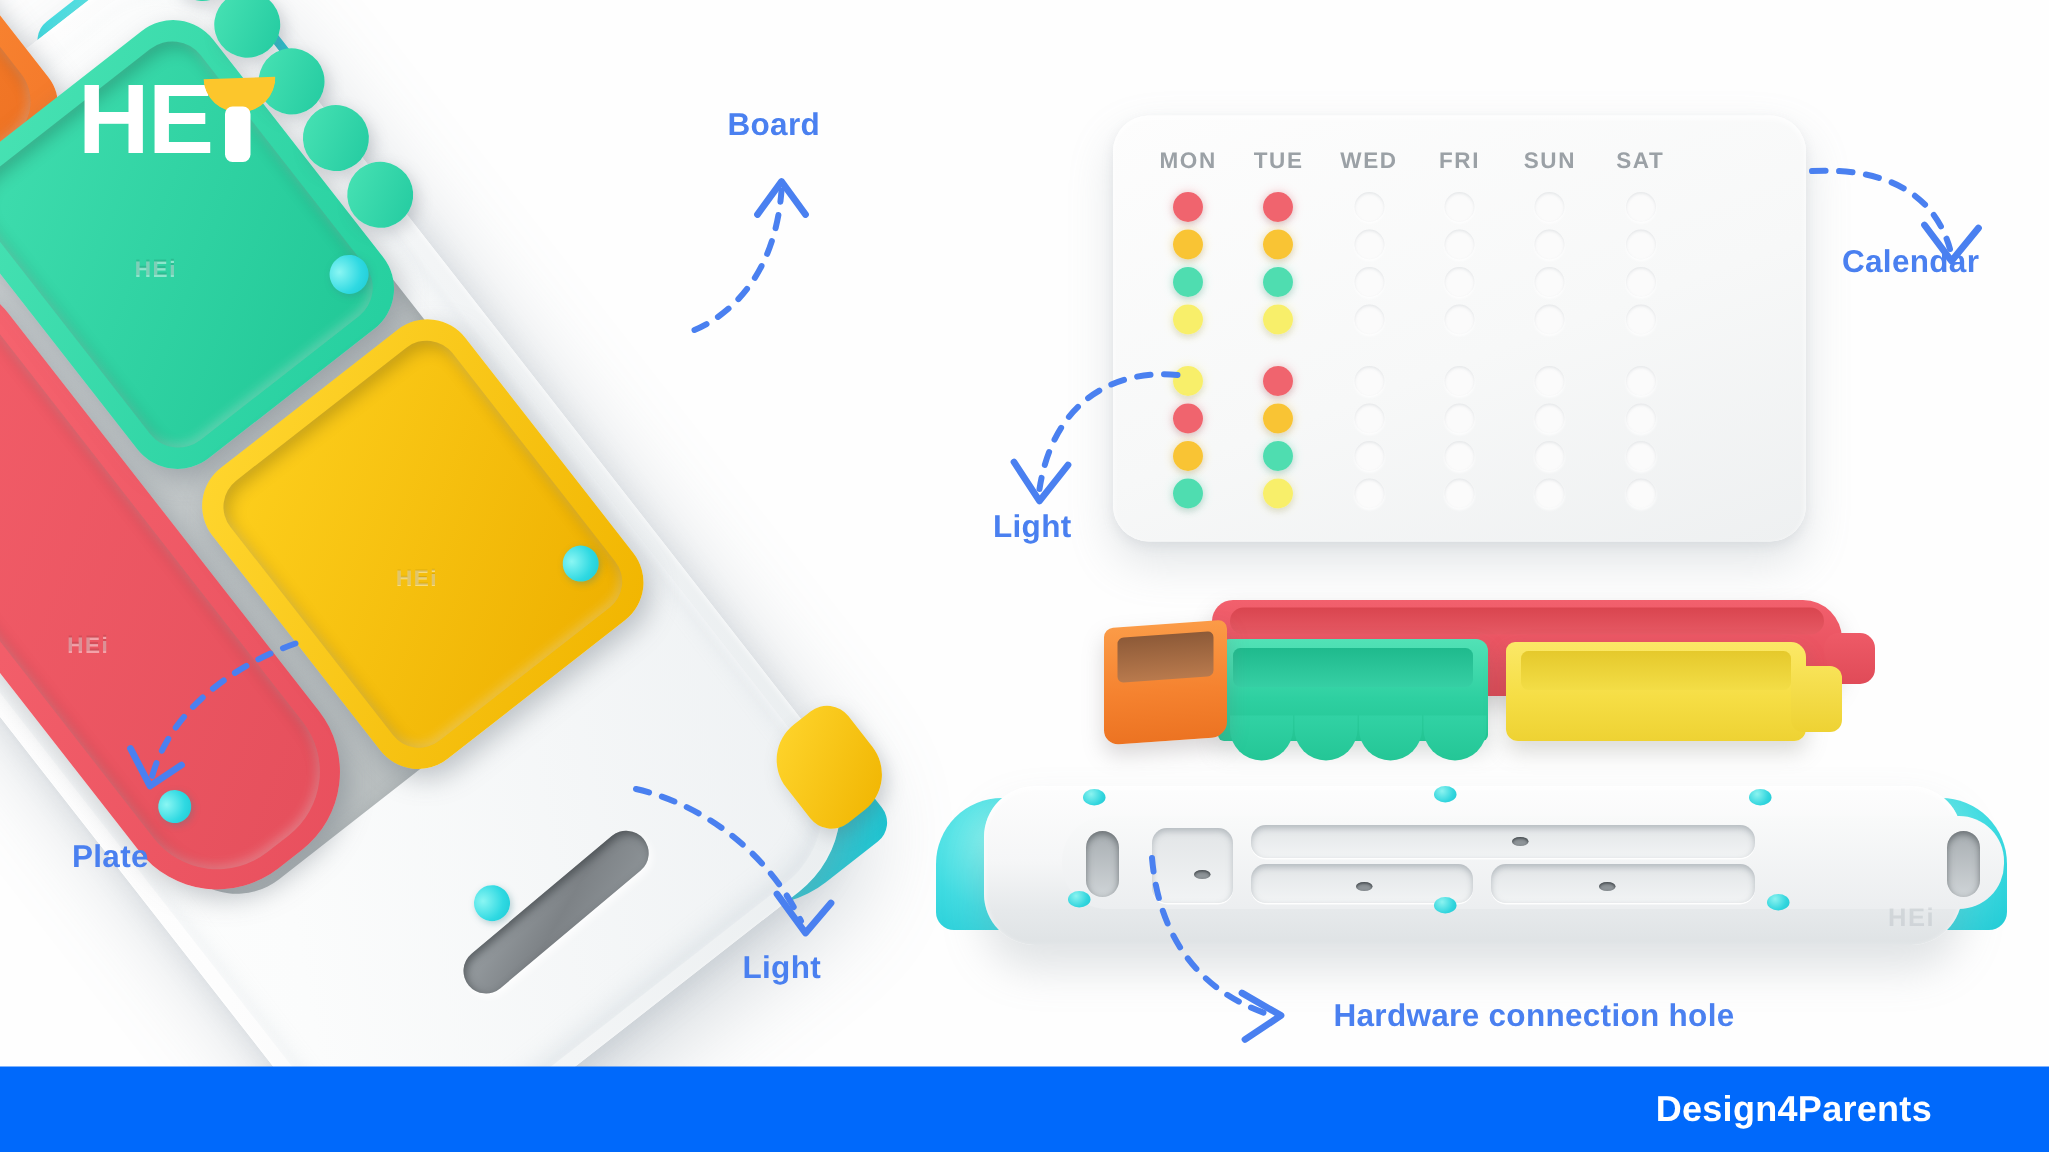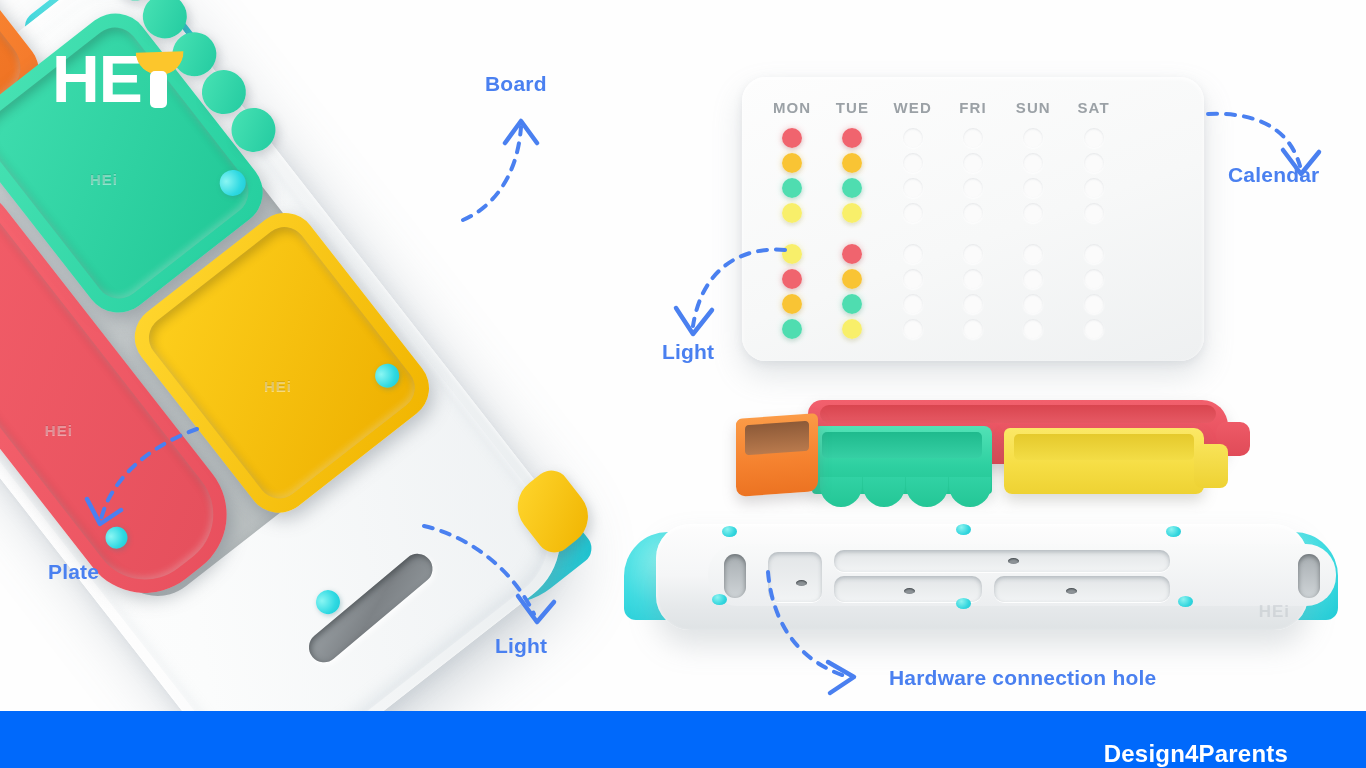--- a/index.html
+++ b/index.html
@@ -305,21 +305,21 @@
     position: absolute; right: 18px; bottom: 8px;
     font-size: 17px; font-weight: 800; color: rgba(140,150,158,.22);
     letter-spacing: 1px;
     font-family: "Liberation Sans", sans-serif;
   }
 
   
   #footer {
     position: absolute; left: 0; bottom: 0; width: 1366px; height: 57px;
     background: #0069fb;
-    display: flex; align-items: flex-end; justify-content: flex-end;
+    display: flex; align-items: center; justify-content: flex-end;
     padding-right: 78px;
   }
   #footer .brand {
     color: #ffffff; font-weight: 800; font-size: 24px; letter-spacing: .2px;
     font-family: "Liberation Sans", sans-serif;
   }
 </style>
 </head>
 <body>
 

